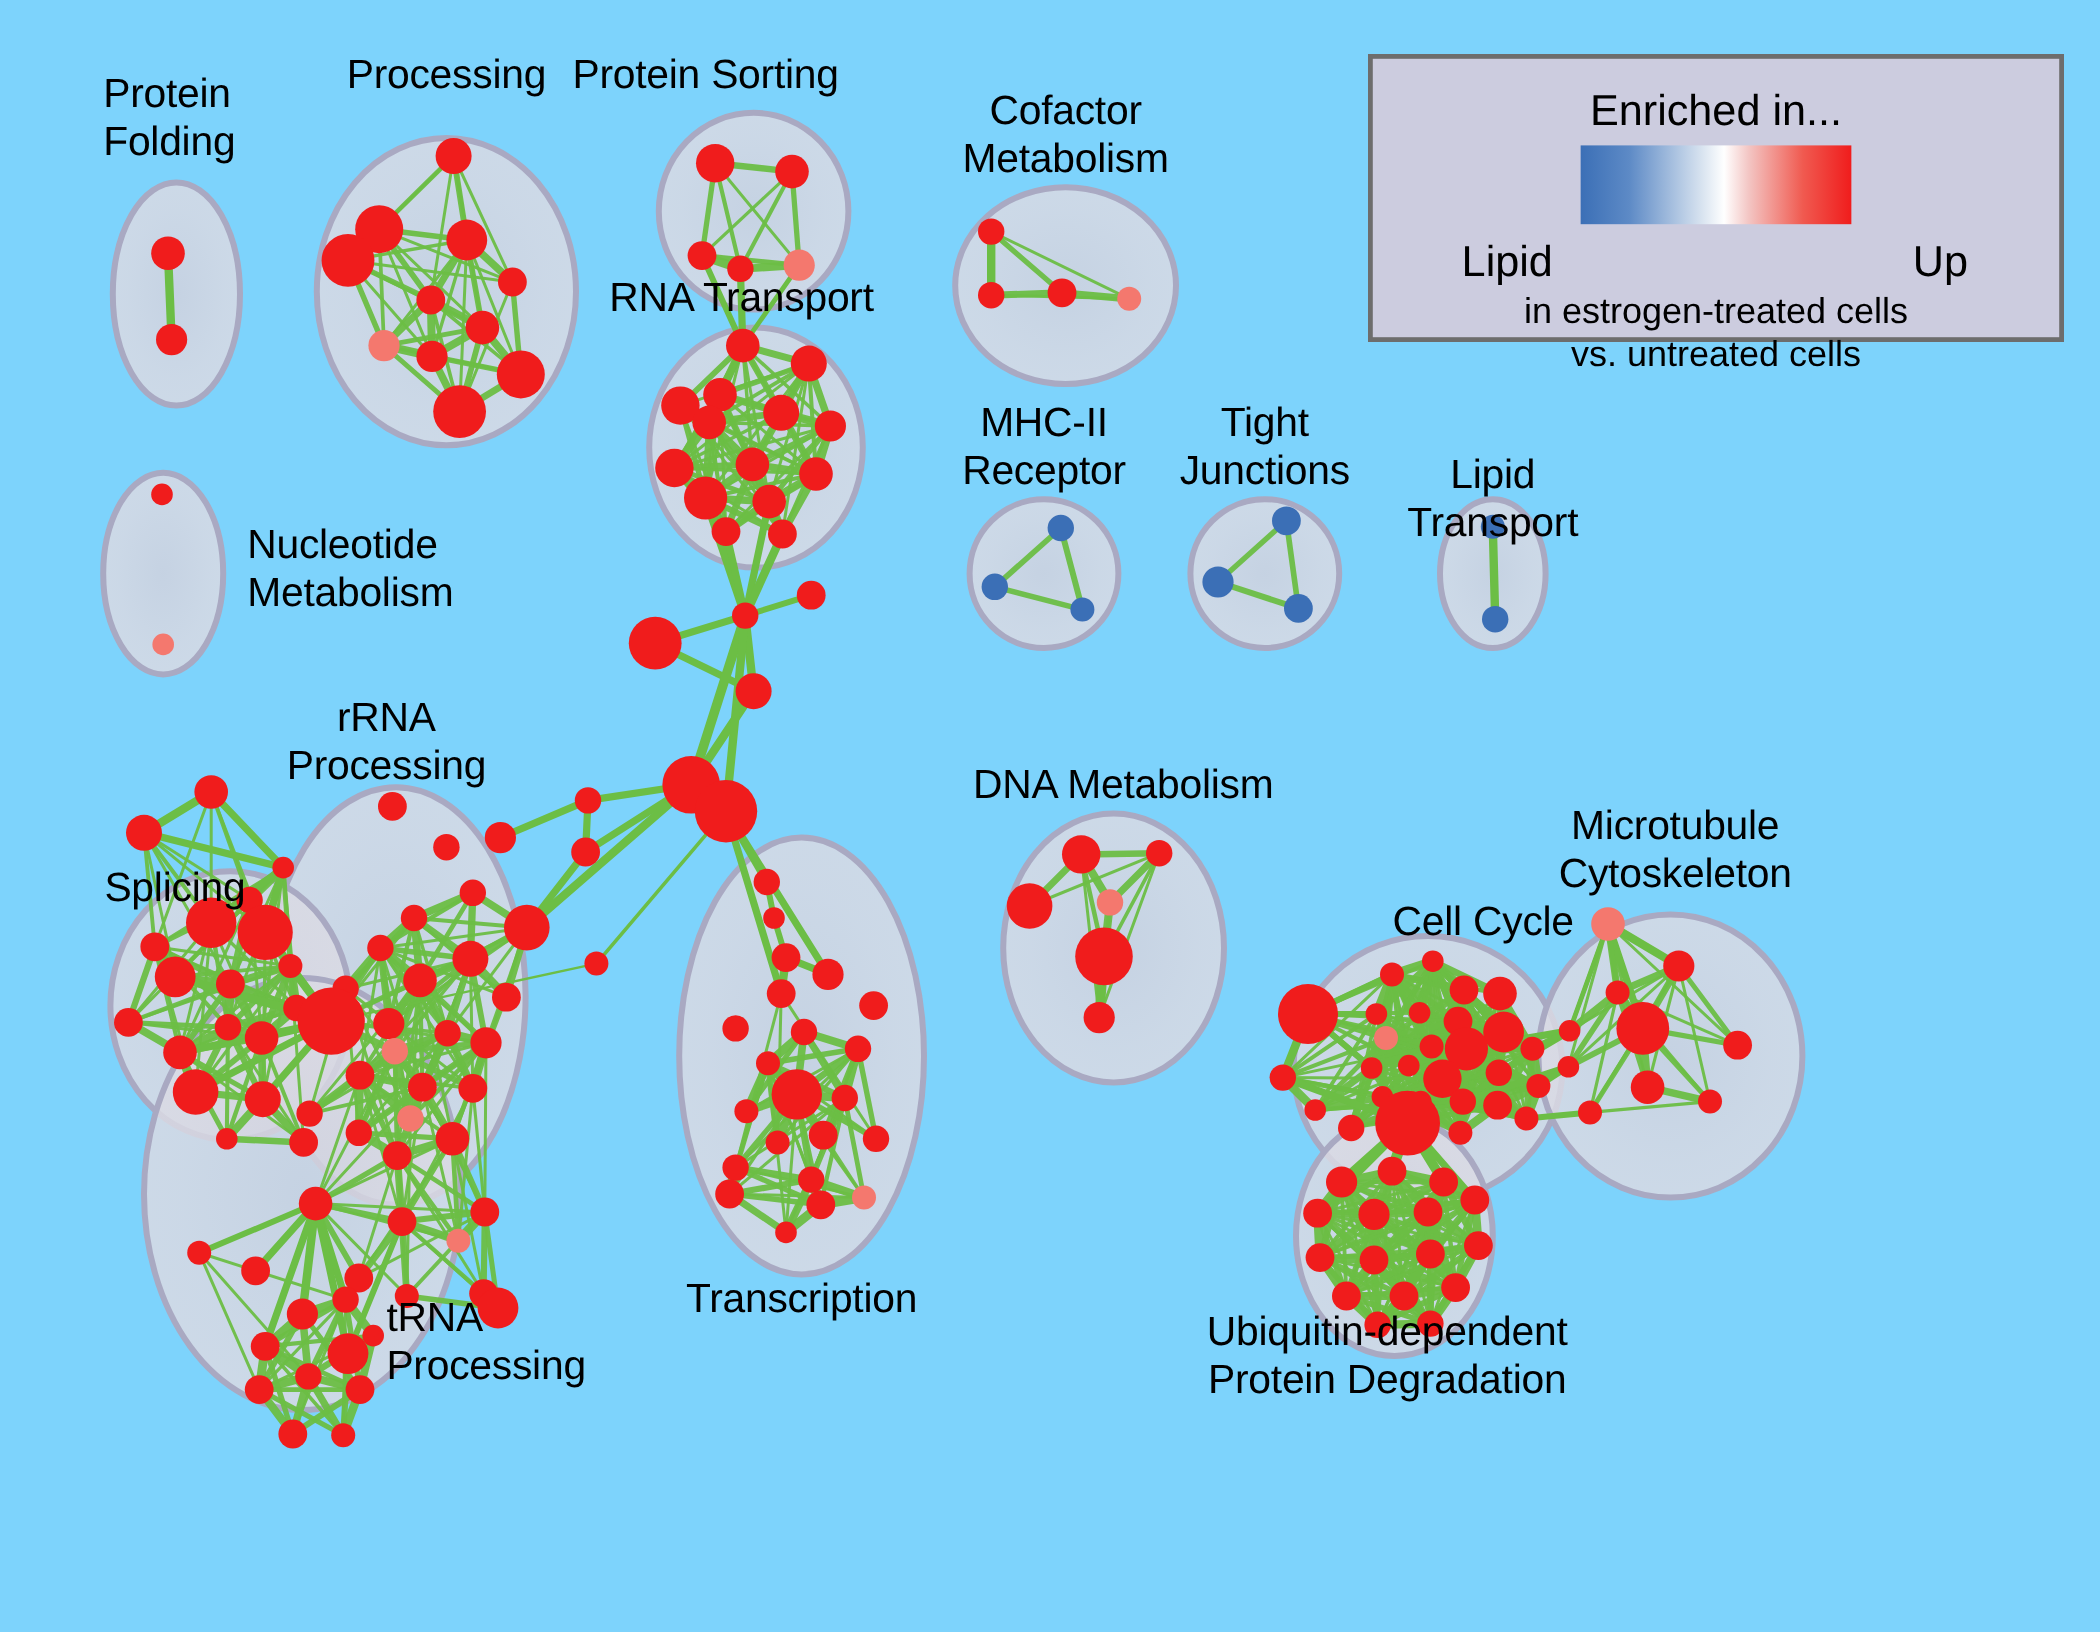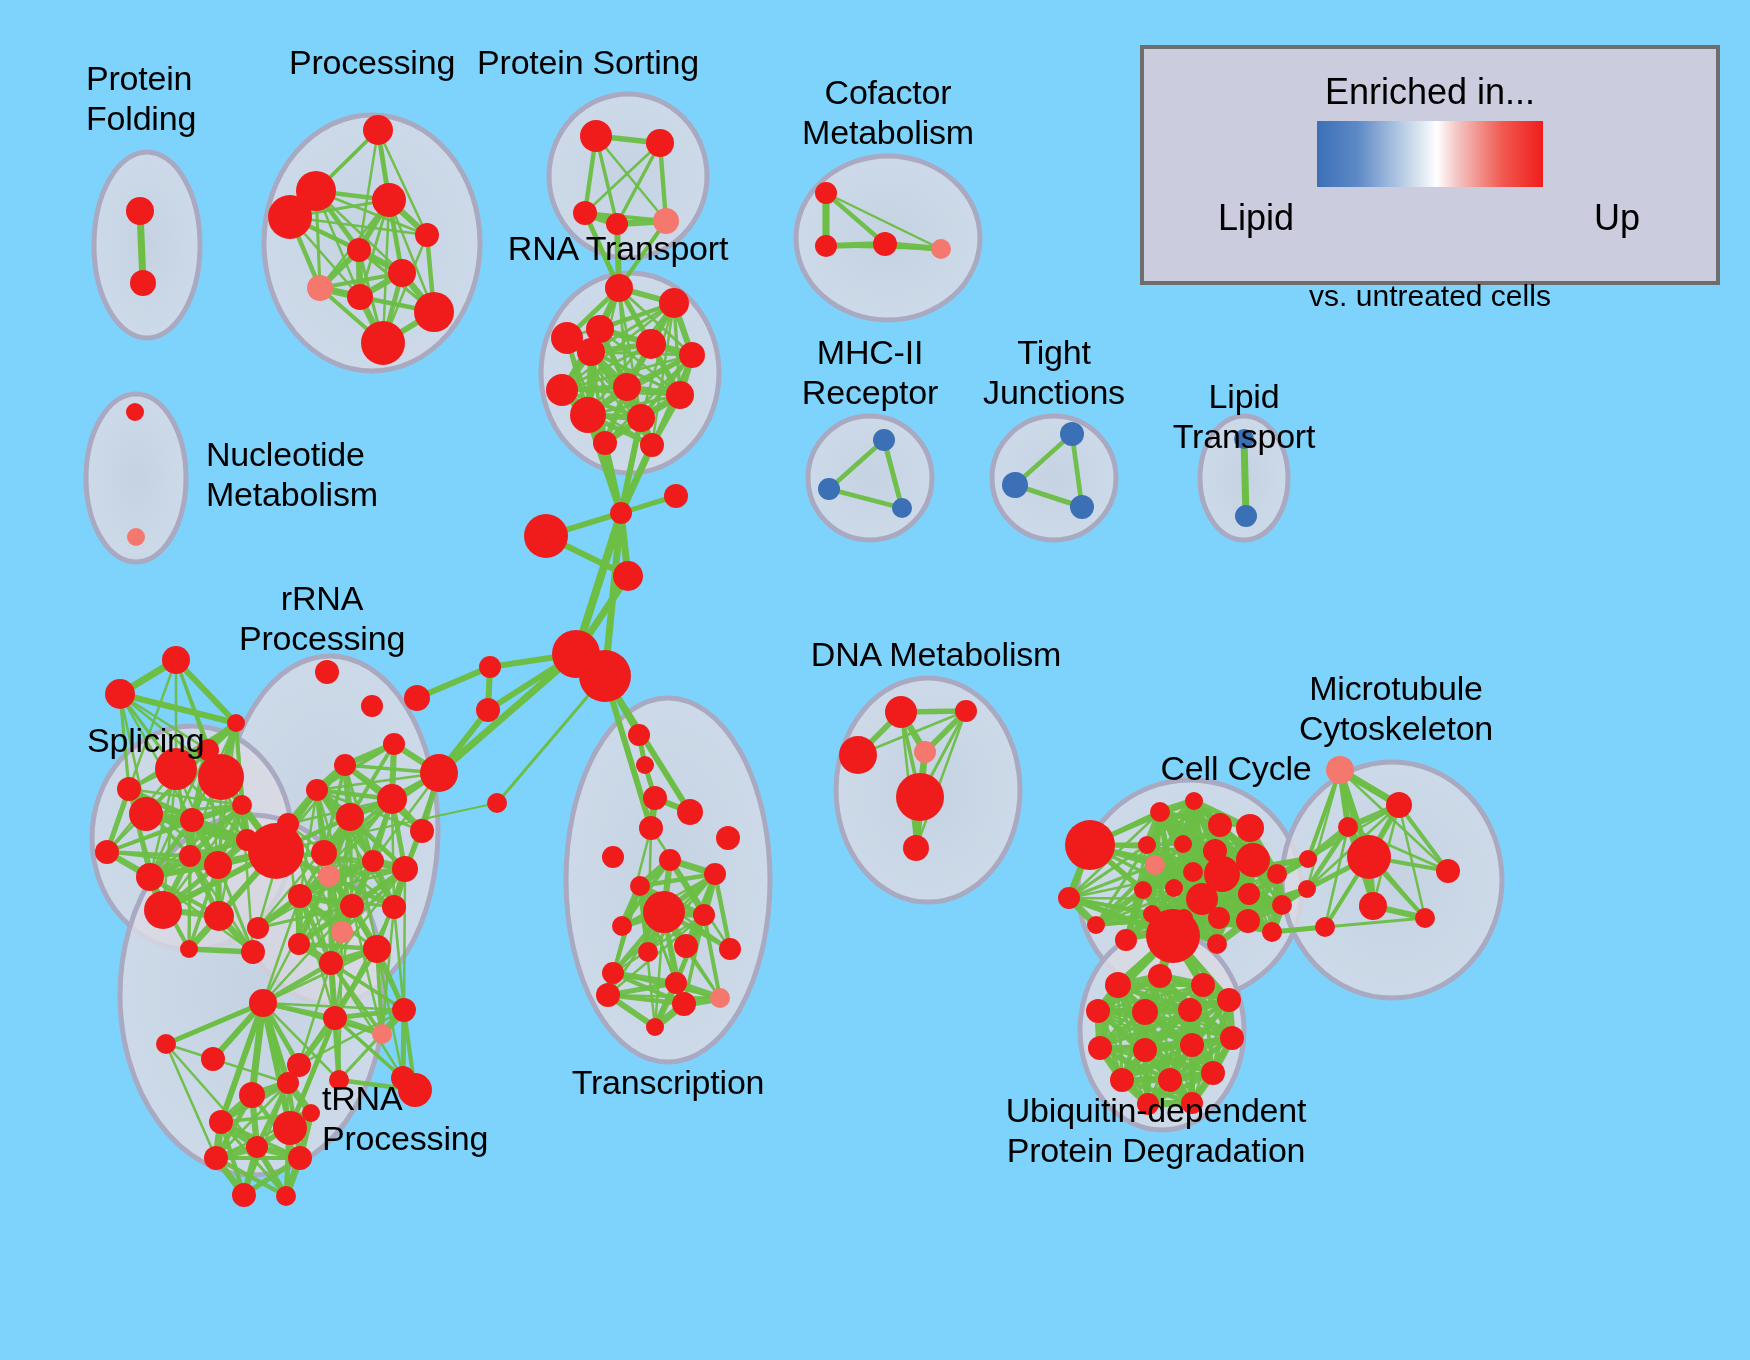--- a/index.html
+++ b/index.html
@@ -1259,16 +1259,17 @@
       <div class="lbl ctr" style="left: 1156px; top: 1090px;"><div>Ubiquitin-dependent</div><div>Protein Degradation</div></div>
     </div>
 
   <div id="legend">
     <div class="ltitle">Enriched in...</div>
     <svg class="bar" viewBox="0 0 226 66" preserveAspectRatio="none">
       <rect x="0" y="0" width="226" height="66" fill="url(#legend-grad)"></rect>
     </svg>
     <div class="dn">Lipid</div>
     <div class="up">Up</div>
+    <div class="sub1">in estrogen-treated cells</div>
     <div class="sub2">vs. untreated cells</div>
   </div>
 
 </div>
 
 </body></html>

